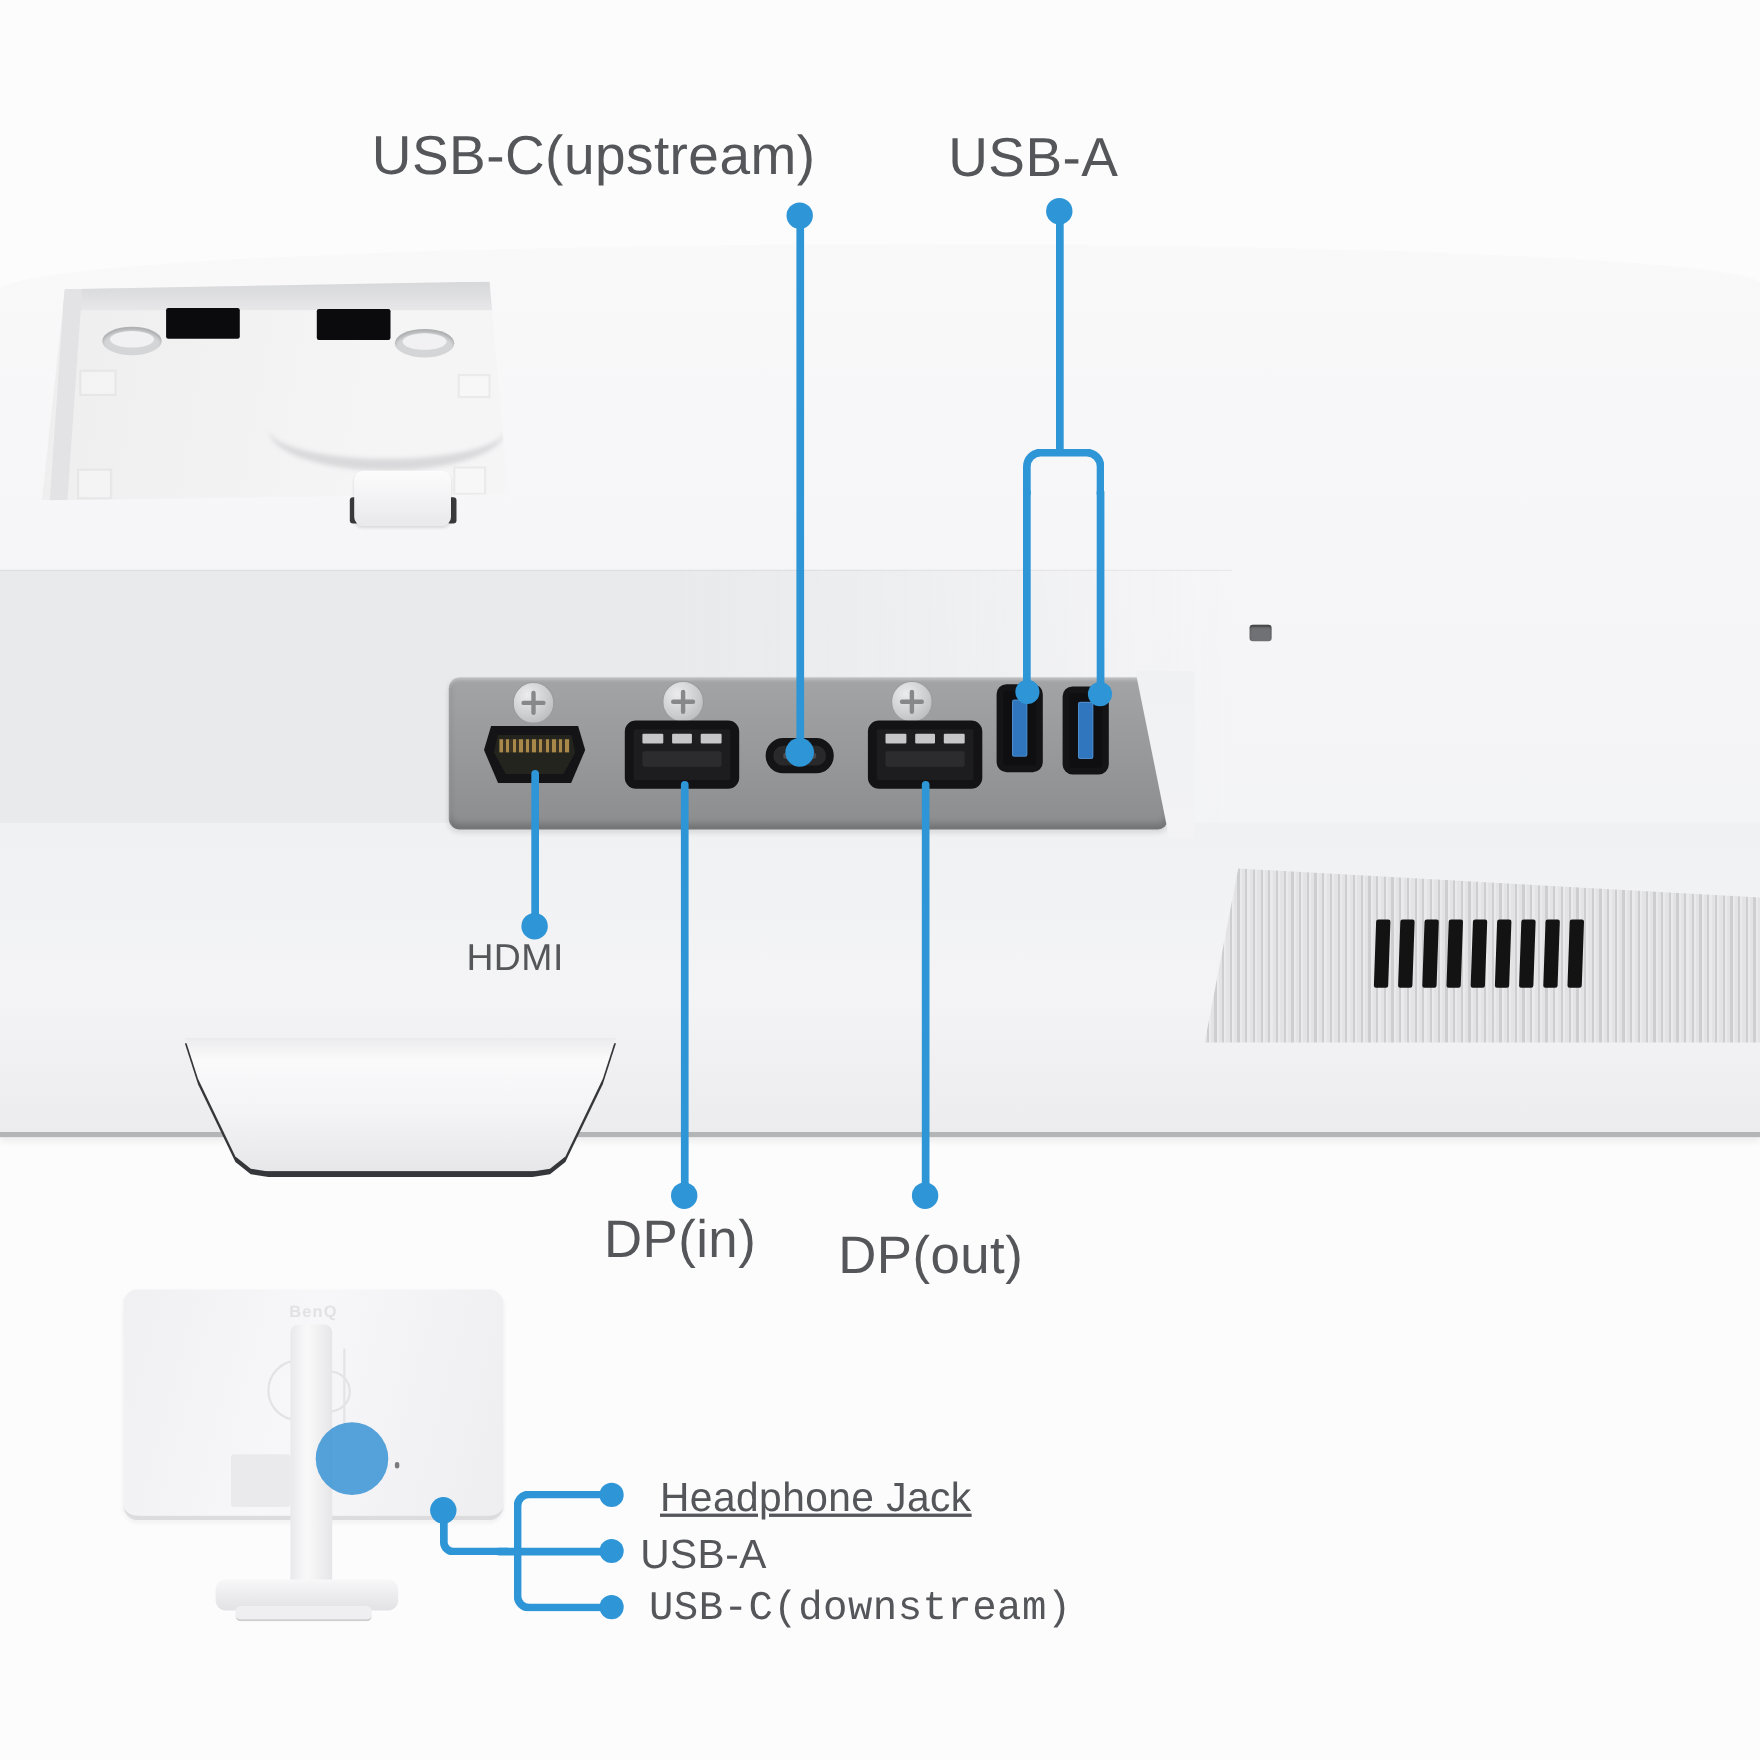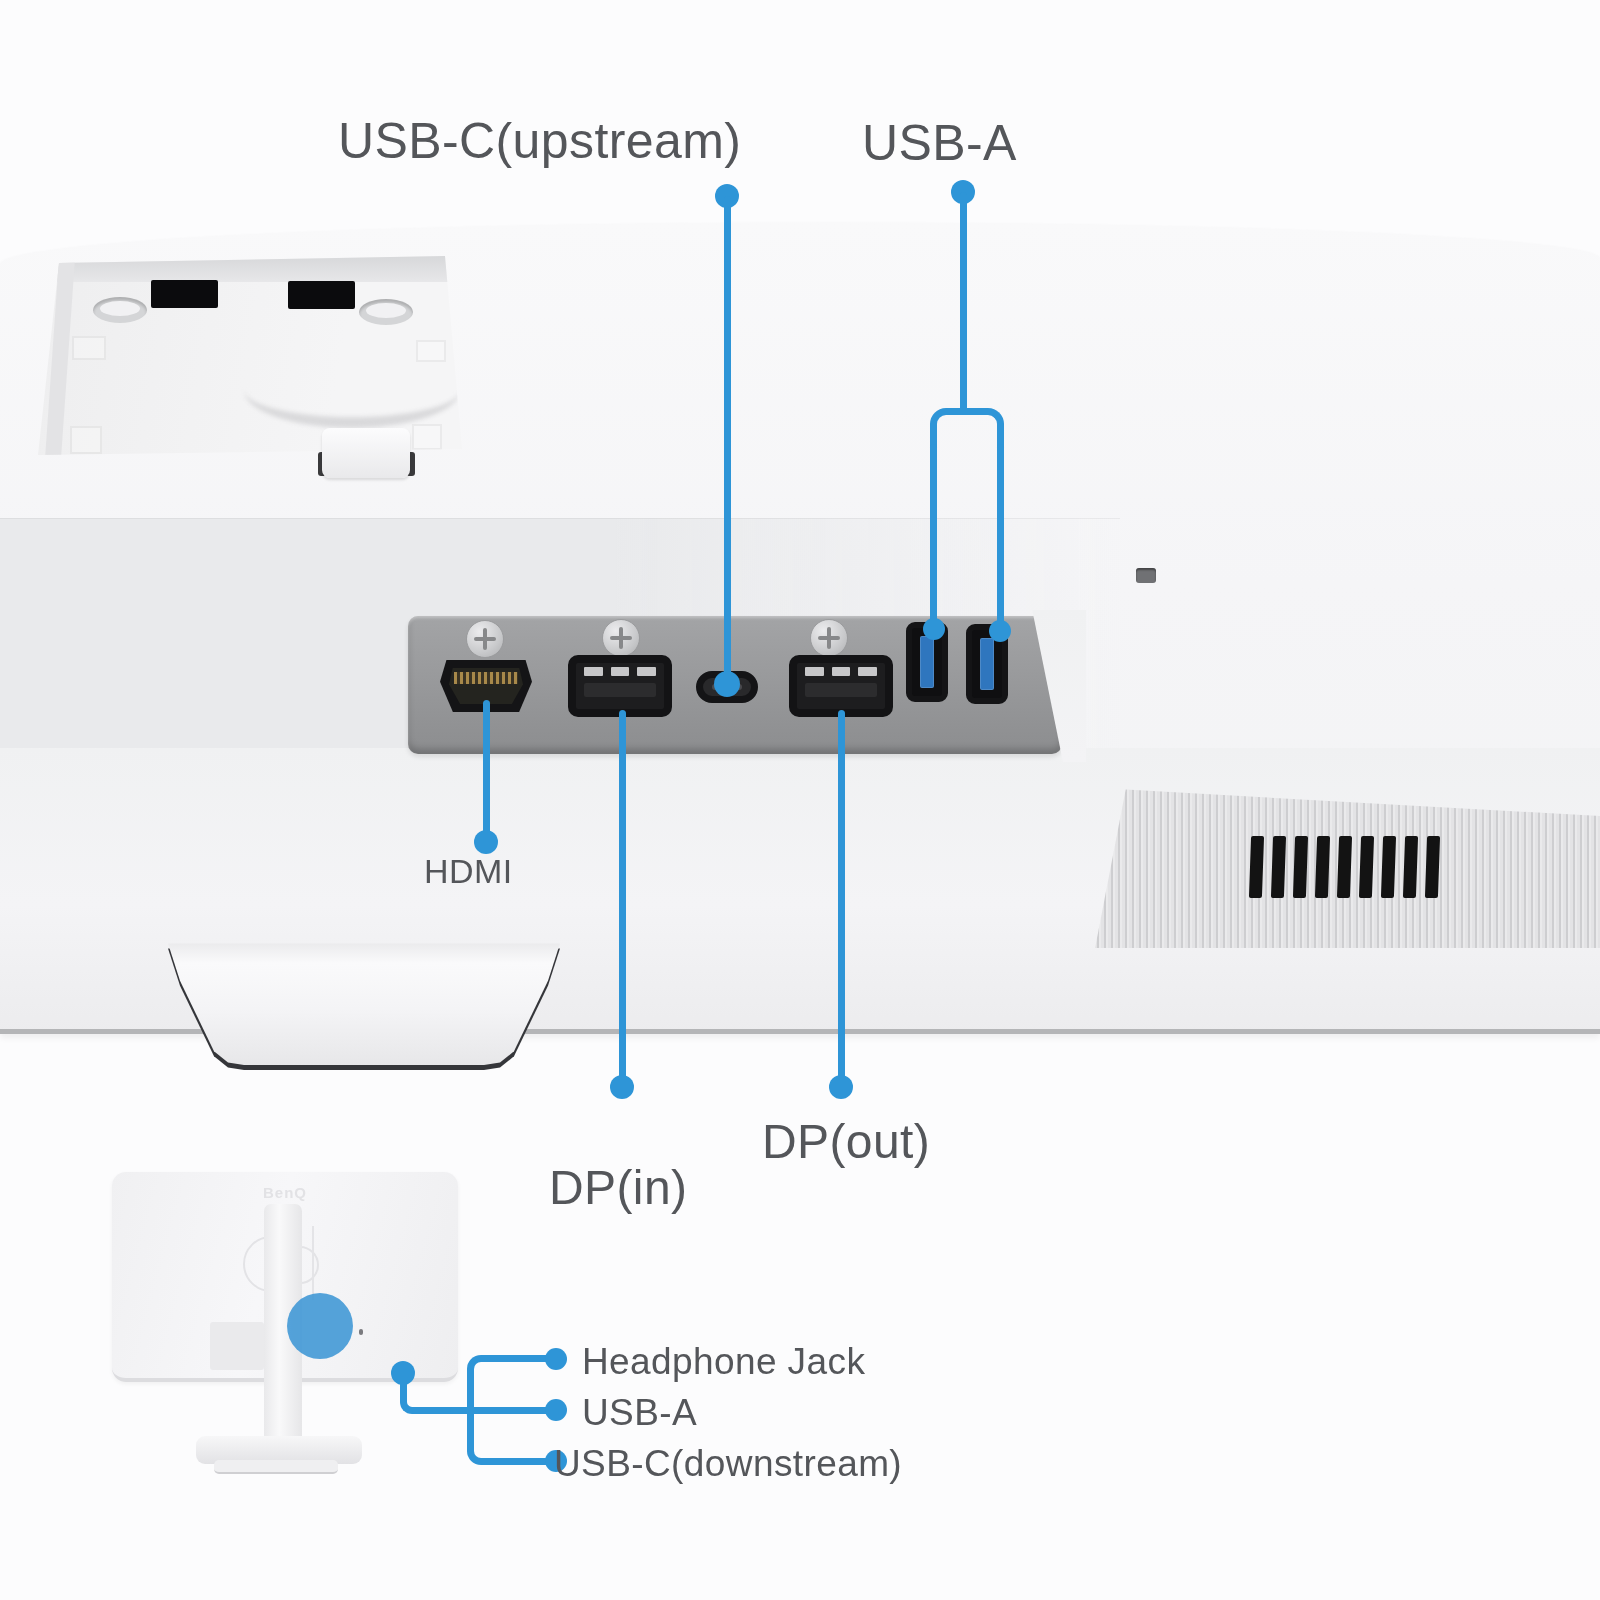--- a/index.html
+++ b/index.html
@@ -228,21 +228,21 @@
   <div class="dot" style="left:474px;top:830px;width:24px;height:24px;"></div>
 
   <div class="ln" style="left:619px;top:710px;width:7px;height:377px;"></div>
   <div class="dot" style="left:610px;top:1075px;width:24px;height:24px;"></div>
   <div class="ln" style="left:838px;top:710px;width:7px;height:377px;"></div>
   <div class="dot" style="left:829px;top:1075px;width:24px;height:24px;"></div>
 
   <div class="lbl top" style="left:338px;top:116px;">USB-C(upstream)</div>
   <div class="lbl top" style="left:862px;top:118px;">USB-A</div>
   <div class="lbl mid" style="left:424px;top:854px;">HDMI</div>
-  <div class="lbl top" style="left:549px;top:1164px;font-size:48px;">DP(in)</div>
+  <div class="lbl top" style="left:549px;top:1104px;font-size:48px;">DP(in)</div>
   <div class="lbl top" style="left:762px;top:1104px;font-size:48px;margin-top:14px;">DP(out)</div>
 
   <div>
     <div class="thumb-panel">
       <div class="thumb-brand">BenQ</div>
     </div>
     <div class="thumb-ring" style="left:243px;top:1236px;width:52px;height:52px;"></div>
     <div class="thumb-ring" style="left:281px;top:1246px;width:34px;height:34px;"></div>
     <div class="thumb-vline"></div>
     <div class="thumb-inset"></div>
@@ -254,17 +254,17 @@
   </div>
 
   <div class="dot" style="left:391px;top:1361px;width:24px;height:24px;"></div>
   <div class="elbow"></div>
   <div class="ln" style="left:450px;top:1407px;width:106px;height:7px;"></div>
   <div class="bracket"></div>
   <div class="dot" style="left:545px;top:1348px;width:22px;height:22px;"></div>
   <div class="dot" style="left:545px;top:1399px;width:22px;height:22px;"></div>
   <div class="dot" style="left:545px;top:1450px;width:22px;height:22px;"></div>
 
-  <div class="lbl small" style="left:582px;top:1343px;">Headphone Jack</div>
+  <div class="lbl small" style="left:600px;top:1343px;text-decoration:underline;">Headphone Jack</div>
   <div class="lbl small" style="left:582px;top:1394px;">USB-A</div>
-  <div class="lbl small" style="left:554px;top:1445px;">USB-C(downstream)</div>
+  <div class="lbl small" style="left:590px;top:1445px;font-family:Liberation Mono, monospace;">USB-C(downstream)</div>
 
 </div>
 
 </body></html>

